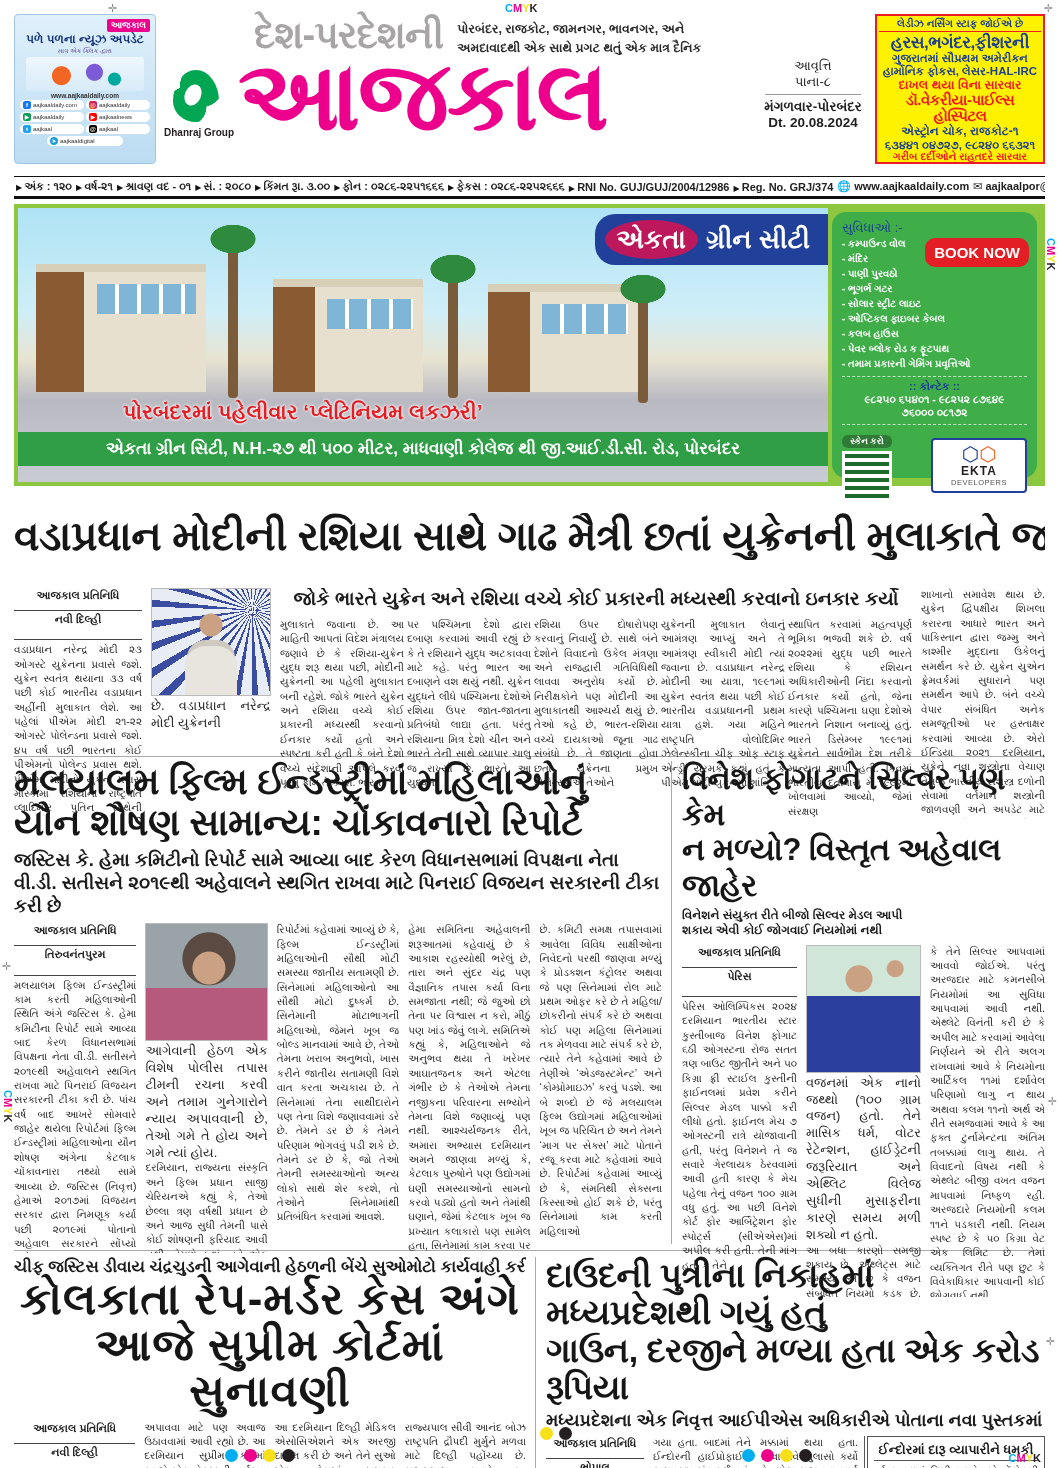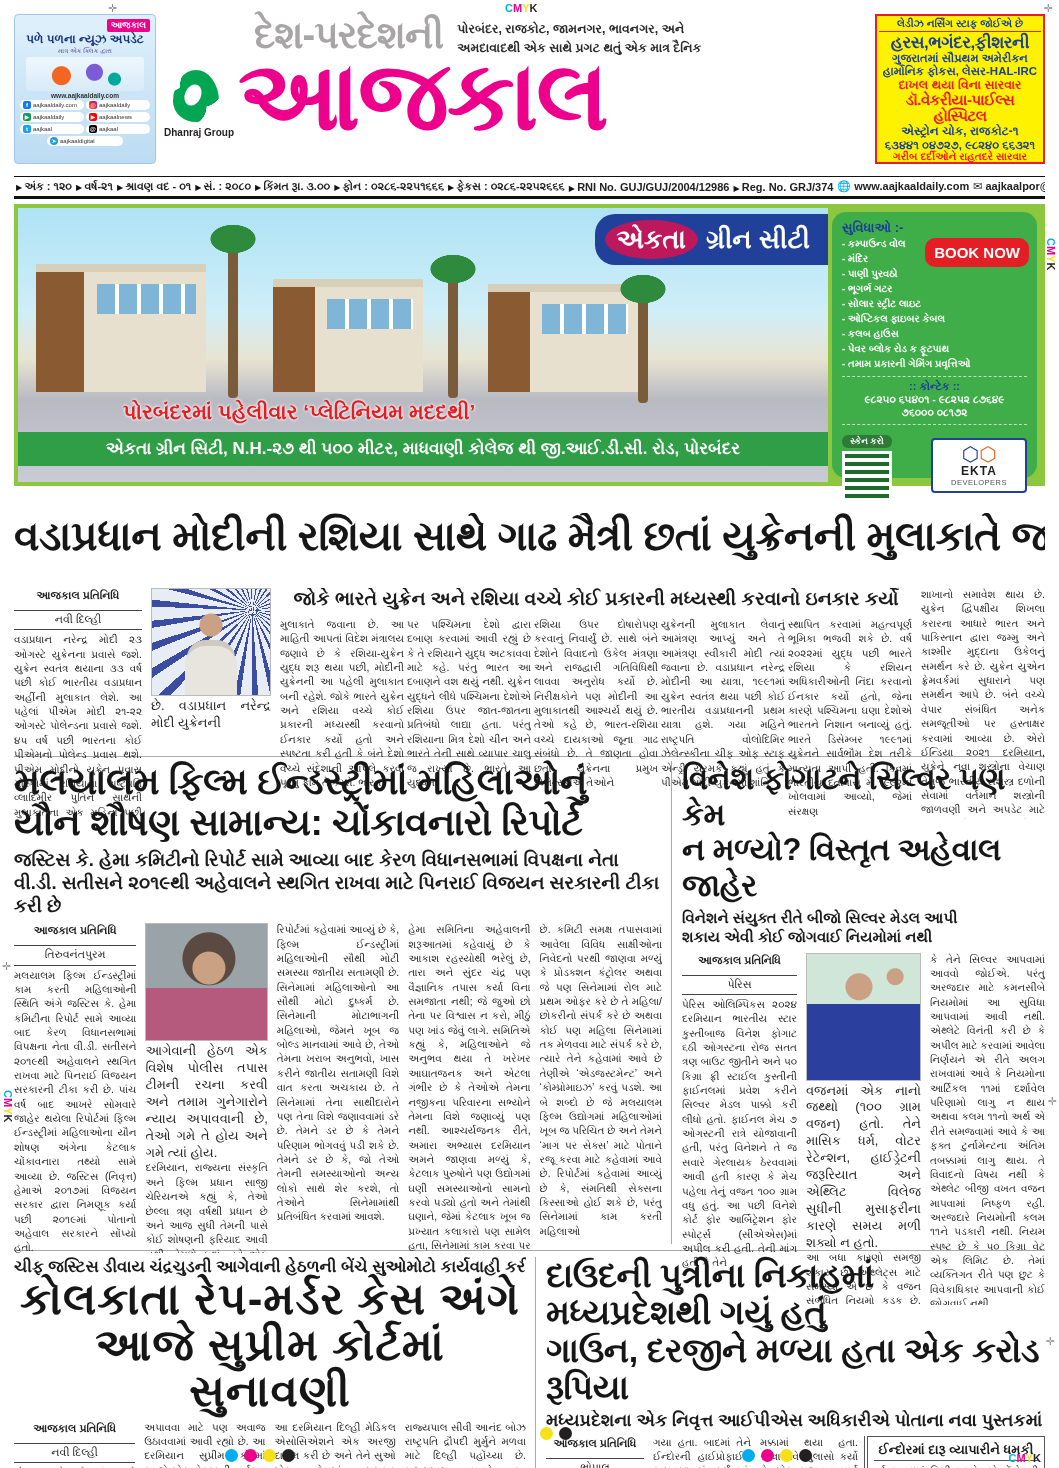--- a/index.html
+++ b/index.html
@@ -72,42 +72,42 @@
   .palm{position:absolute;width:10px;background:#7a5b3a;border-radius:4px;}
   .palm::before{content:"";position:absolute;top:-26px;left:-22px;width:54px;height:34px;background:radial-gradient(ellipse at center,#2e8b3d 58%,transparent 60%);border-radius:50%;}
   .p1{left:210px;top:40px;height:150px;}
   .p2{left:430px;top:70px;height:120px;}
   .p3{left:620px;top:90px;height:105px;}
   .ekta-title{position:absolute;right:0;top:6px;background:#21409a;color:#fff;border-radius:20px 0 0 20px;padding:6px 18px 6px 10px;font-size:26px;font-weight:bold;display:flex;gap:8px;align-items:center;}
   .ekta-title .g{background:#be185d;color:#fff;border-radius:50%;padding:4px 12px;}
   .ekta-overlay{position:absolute;left:105px;bottom:58px;color:#e31e24;font-size:21px;font-weight:bold;text-shadow:0 0 3px #fff,0 0 3px #fff;}
   .ekta-addr{position:absolute;left:0;right:0;bottom:16px;background:#2f9e47;color:#fff;font-weight:bold;font-size:17px;text-align:center;padding:7px 4px;}
   .ekta-right{width:205px;flex:none;background:#3fae49;border-radius:14px;margin:4px;padding:8px 10px;box-sizing:border-box;position:relative;color:#fff;}
-  .am-title{color:#1b3f94;font-weight:bold;font-size:13px;}
+  .am-title{color:#1b3f94;font-weight:normal;font-size:13px;}
   .am{font-size:10px;font-weight:bold;line-height:1.5;}
   .am::before{content:"- ";}
   .booknow{position:absolute;right:8px;top:26px;background:#e31e24;color:#fff;font-weight:bold;font-size:15px;border-radius:10px;padding:6px 9px;border:none;}
   .contact-t{text-align:center;font-weight:bold;color:#1b3f94;font-size:11px;margin-top:5px;border-top:1px dashed #bfe3c4;padding-top:3px;}
   .contact-n{text-align:center;font-weight:bold;font-size:10.5px;}
   .scan-wrap{display:flex;gap:10px;align-items:center;margin-top:5px;justify-content:space-between;border-top:1px dashed #bfe3c4;padding-top:5px;}
   .scan{text-align:center;}
   .scan .lbl{background:#2f7a36;border-radius:6px;font-size:9px;font-weight:bold;padding:1px 8px;display:inline-block;}
   .qr{width:44px;height:44px;margin:3px auto 0;background:
      repeating-linear-gradient(0deg,#1c6b2a 0 4px,#fff 4px 8px),
      repeating-linear-gradient(90deg,rgba(28,107,42,.9) 0 4px,rgba(255,255,255,.9) 4px 8px);
      border:3px solid #fff;}
   .ekta-dev{background:#fff;border:2px solid #21409a;border-radius:4px;width:88px;text-align:center;padding:4px 2px;color:#231f20;}
   .hex{font-size:20px;line-height:1;}
   .hex .b{color:#1b3f94}.hex .o{color:#f26522}
   .ekta-dev .n1{font-weight:bold;font-size:12px;letter-spacing:1px;}
   .ekta-dev .n2{font-size:7.5px;letter-spacing:0.5px;color:#555;}
   
   .hl{font-weight:bold;color:#161616;letter-spacing:-0.5px;}
   .byline{text-align:center;font-weight:bold;font-size:11px;border-bottom:1px solid #444;padding-bottom:7px;margin-bottom:1px;}
-  .dateline{text-align:center;font-weight:normal;font-size:11px;border-bottom:1px solid #444;padding-bottom:2px;margin-bottom:3px;}
+  .dateline{text-align:center;font-weight:bold;font-size:11px;border-bottom:1px solid #444;padding-bottom:12px;margin-bottom:3px;}
   .gcol{font-size:10.4px;line-height:1.38;text-align:justify;color:#222;overflow:hidden;}
   .photo{width:100%;border:1px solid #bbb;box-sizing:border-box;}
   .caption{font-size:13px;line-height:1.3;text-align:justify;margin-top:2px;}
   .s1{margin-top:4px;}
   .s1 .hl1{font-size:41px;text-align:center;white-space:nowrap;overflow:hidden;}
   .s1-body{display:grid;grid-template-columns:128px 120px 1fr 124px;gap:9px;height:160px;margin-top:6px;}
   .s1-mid{display:flex;flex-direction:column;min-width:0;}
   .s1 .subhl{font-size:19px;font-weight:bold;text-align:center;white-space:nowrap;overflow:hidden;margin-bottom:8px;}
   .s1-cols{display:grid;grid-template-columns:repeat(5,1fr);gap:3px;flex:1;overflow:hidden;}
   .ph-modi{height:108px;background:
@@ -119,21 +119,21 @@
   .s2{width:648px;flex:none;border-right:1px solid #aaa;padding-right:9px;}
   .s2 .hl2{font-size:37px;line-height:1.12;}
   .s2 .sub2{font-size:18.5px;font-weight:bold;line-height:1.25;margin-top:4px;}
   .s2-body{display:grid;grid-template-columns:repeat(5,1fr);gap:9px;margin-top:6px;height:330px;overflow:hidden;}
   .ph-hema{height:118px;background:
      radial-gradient(circle at 52% 38%, #caa183 16px, transparent 17px),
      radial-gradient(circle at 52% 30%, #5a4a42 26px, transparent 27px),
      linear-gradient(180deg,#9aa3a8 0 55%,#b65a7d 55% 100%);}
   .s3{flex:1;min-width:0;}
   .s3 .hl3{font-size:31px;line-height:1.15;}
-  .s3 .sub3{font-size:15px;font-weight:bold;line-height:1.3;margin-top:4px;}
+  .s3 .sub3{font-size:12px;font-weight:bold;line-height:1.3;margin-top:4px;}
   .s3-body{display:grid;grid-template-columns:repeat(3,1fr);gap:9px;margin-top:6px;height:352px;overflow:hidden;}
   .ph-vinesh{height:128px;background:
      radial-gradient(circle at 46% 26%, #caa183 13px, transparent 14px),
      radial-gradient(circle at 78% 18%, #caa183 8px, transparent 9px),
      linear-gradient(180deg,#cfe6d8 0 40%,#2b3f9e 40% 100%);}
   .row3{display:flex;gap:10px;margin-top:6px;border-top:1px solid #aaa;padding-top:6px;height:262px;box-sizing:border-box;}
   .s4{width:512px;flex:none;border-right:1px solid #aaa;padding-right:9px;}
   .s4 .kick{font-size:16.5px;font-weight:bold;text-align:center;white-space:nowrap;overflow:hidden;}
   .s4 .hl4{font-size:44px;line-height:1.05;text-align:center;letter-spacing:1px;}
   .s4-body{display:grid;grid-template-columns:repeat(4,1fr);gap:9px;margin-top:6px;height:118px;overflow:hidden;}
@@ -210,20 +210,27 @@
         </div>
         <div class="mast-row2">
           <div class="swoosh">
             <span class="sw"></span>
             <span class="dg">Dhanraj Group</span>
           </div>
           <div class="mast-title">આજકાલ</div>
         </div>
       </div>
 
+      <div class="edition">
+        <div class="e1">આવૃત્તિ</div>
+        <div class="e1">પાના-૮</div>
+        <hr>
+        <div class="e2">મંગળવાર-પોરબંદર</div>
+        <div class="e3">Dt. 20.08.2024</div>
+      </div>
 
       <div class="doc-ad">
         <div class="da0">લેડીઝ નર્સિંગ સ્ટાફ જોઈએ છે</div>
         <div class="da1">હરસ,ભગંદર,ફીશરની</div>
         <div class="da2">ગુજરાતમાં સૌપ્રથમ અમેરીકન</div>
         <div class="da3">હાર્મોનિક ફોકસ, લેસર-HAL-IRC</div>
         <div class="da4">દાખલ થયા વિના સારવાર</div>
         <div class="da5">ડૉ.વેકરીયા-પાઈલ્સ હોસ્પિટલ</div>
         <div class="da6">એસ્ટ્રોન ચોક, રાજકોટ-૧</div>
         <div class="da7">૬૩૪૪૧ ૦૪૭૨૭, ૯૮૨૪૦ ૬૬૩૨૧</div>
@@ -250,21 +257,21 @@
         <div class="villa v1"></div>
         <div class="villa v2"></div>
         <div class="villa v3"></div>
         <div class="palm p1"></div>
         <div class="palm p2"></div>
         <div class="palm p3"></div>
         <div class="ekta-title">
           <span class="g">એકતા</span>
           <span>ગ્રીન સીટી</span>
         </div>
-        <div class="ekta-overlay">પોરબંદરમાં પહેલીવાર ‘પ્લેટિનિયમ મદદથી’</div>
+        <div class="ekta-overlay">પોરબંદરમાં પહેલીવાર ‘પ્લેટિનિયમ લકઝરી’</div>
         <div class="ekta-addr">એકતા ગ્રીન સિટી, N.H.-૨૭ થી ૫૦૦ મીટર, માધવાણી કોલેજ થી જી.આઈ.ડી.સી. રોડ, પોરબંદર</div>
       </div>
       <div class="ekta-right">
         <div class="am-title">સુવિધાઓ :-</div>
         <div class="am">કમ્પાઉન્ડ વોલ</div>
         <div class="am">મંદિર</div>
         <div class="am">પાણી પુરવઠો</div>
         <div class="am">ભૂગર્ભ ગટર</div>
         <div class="am">સોલાર સ્ટ્રીટ લાઇટ</div>
         <div class="am">ઓપ્ટિકલ ફાઇબર કેબલ</div>

